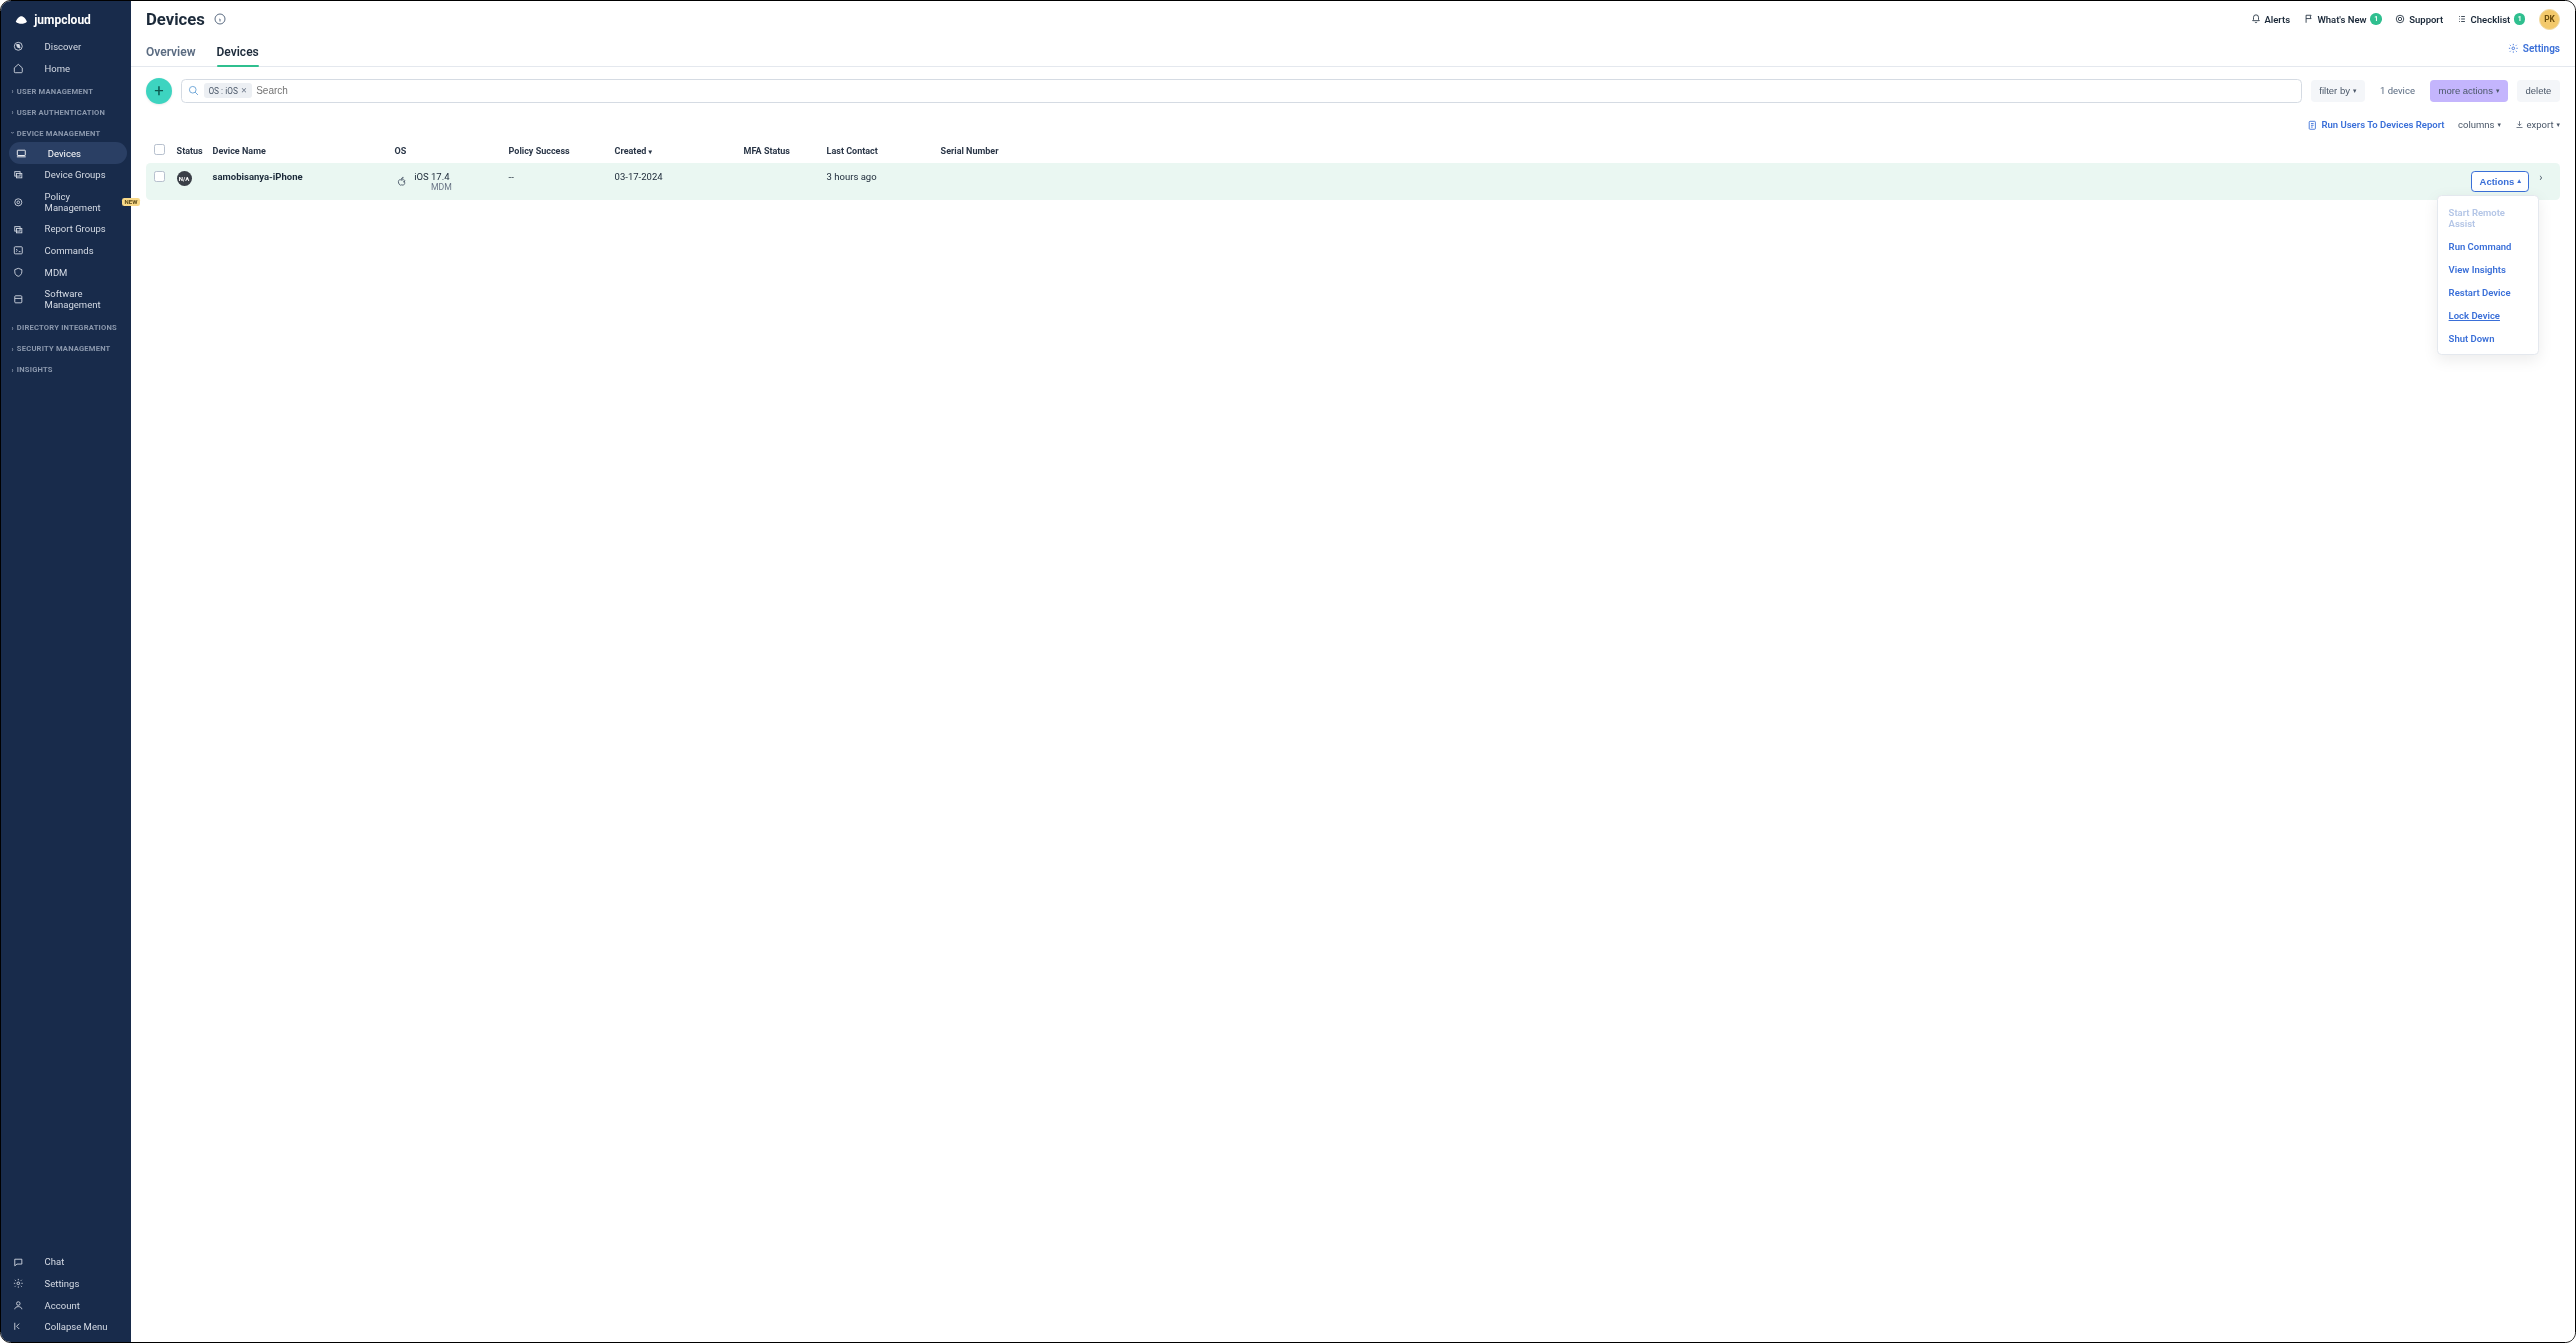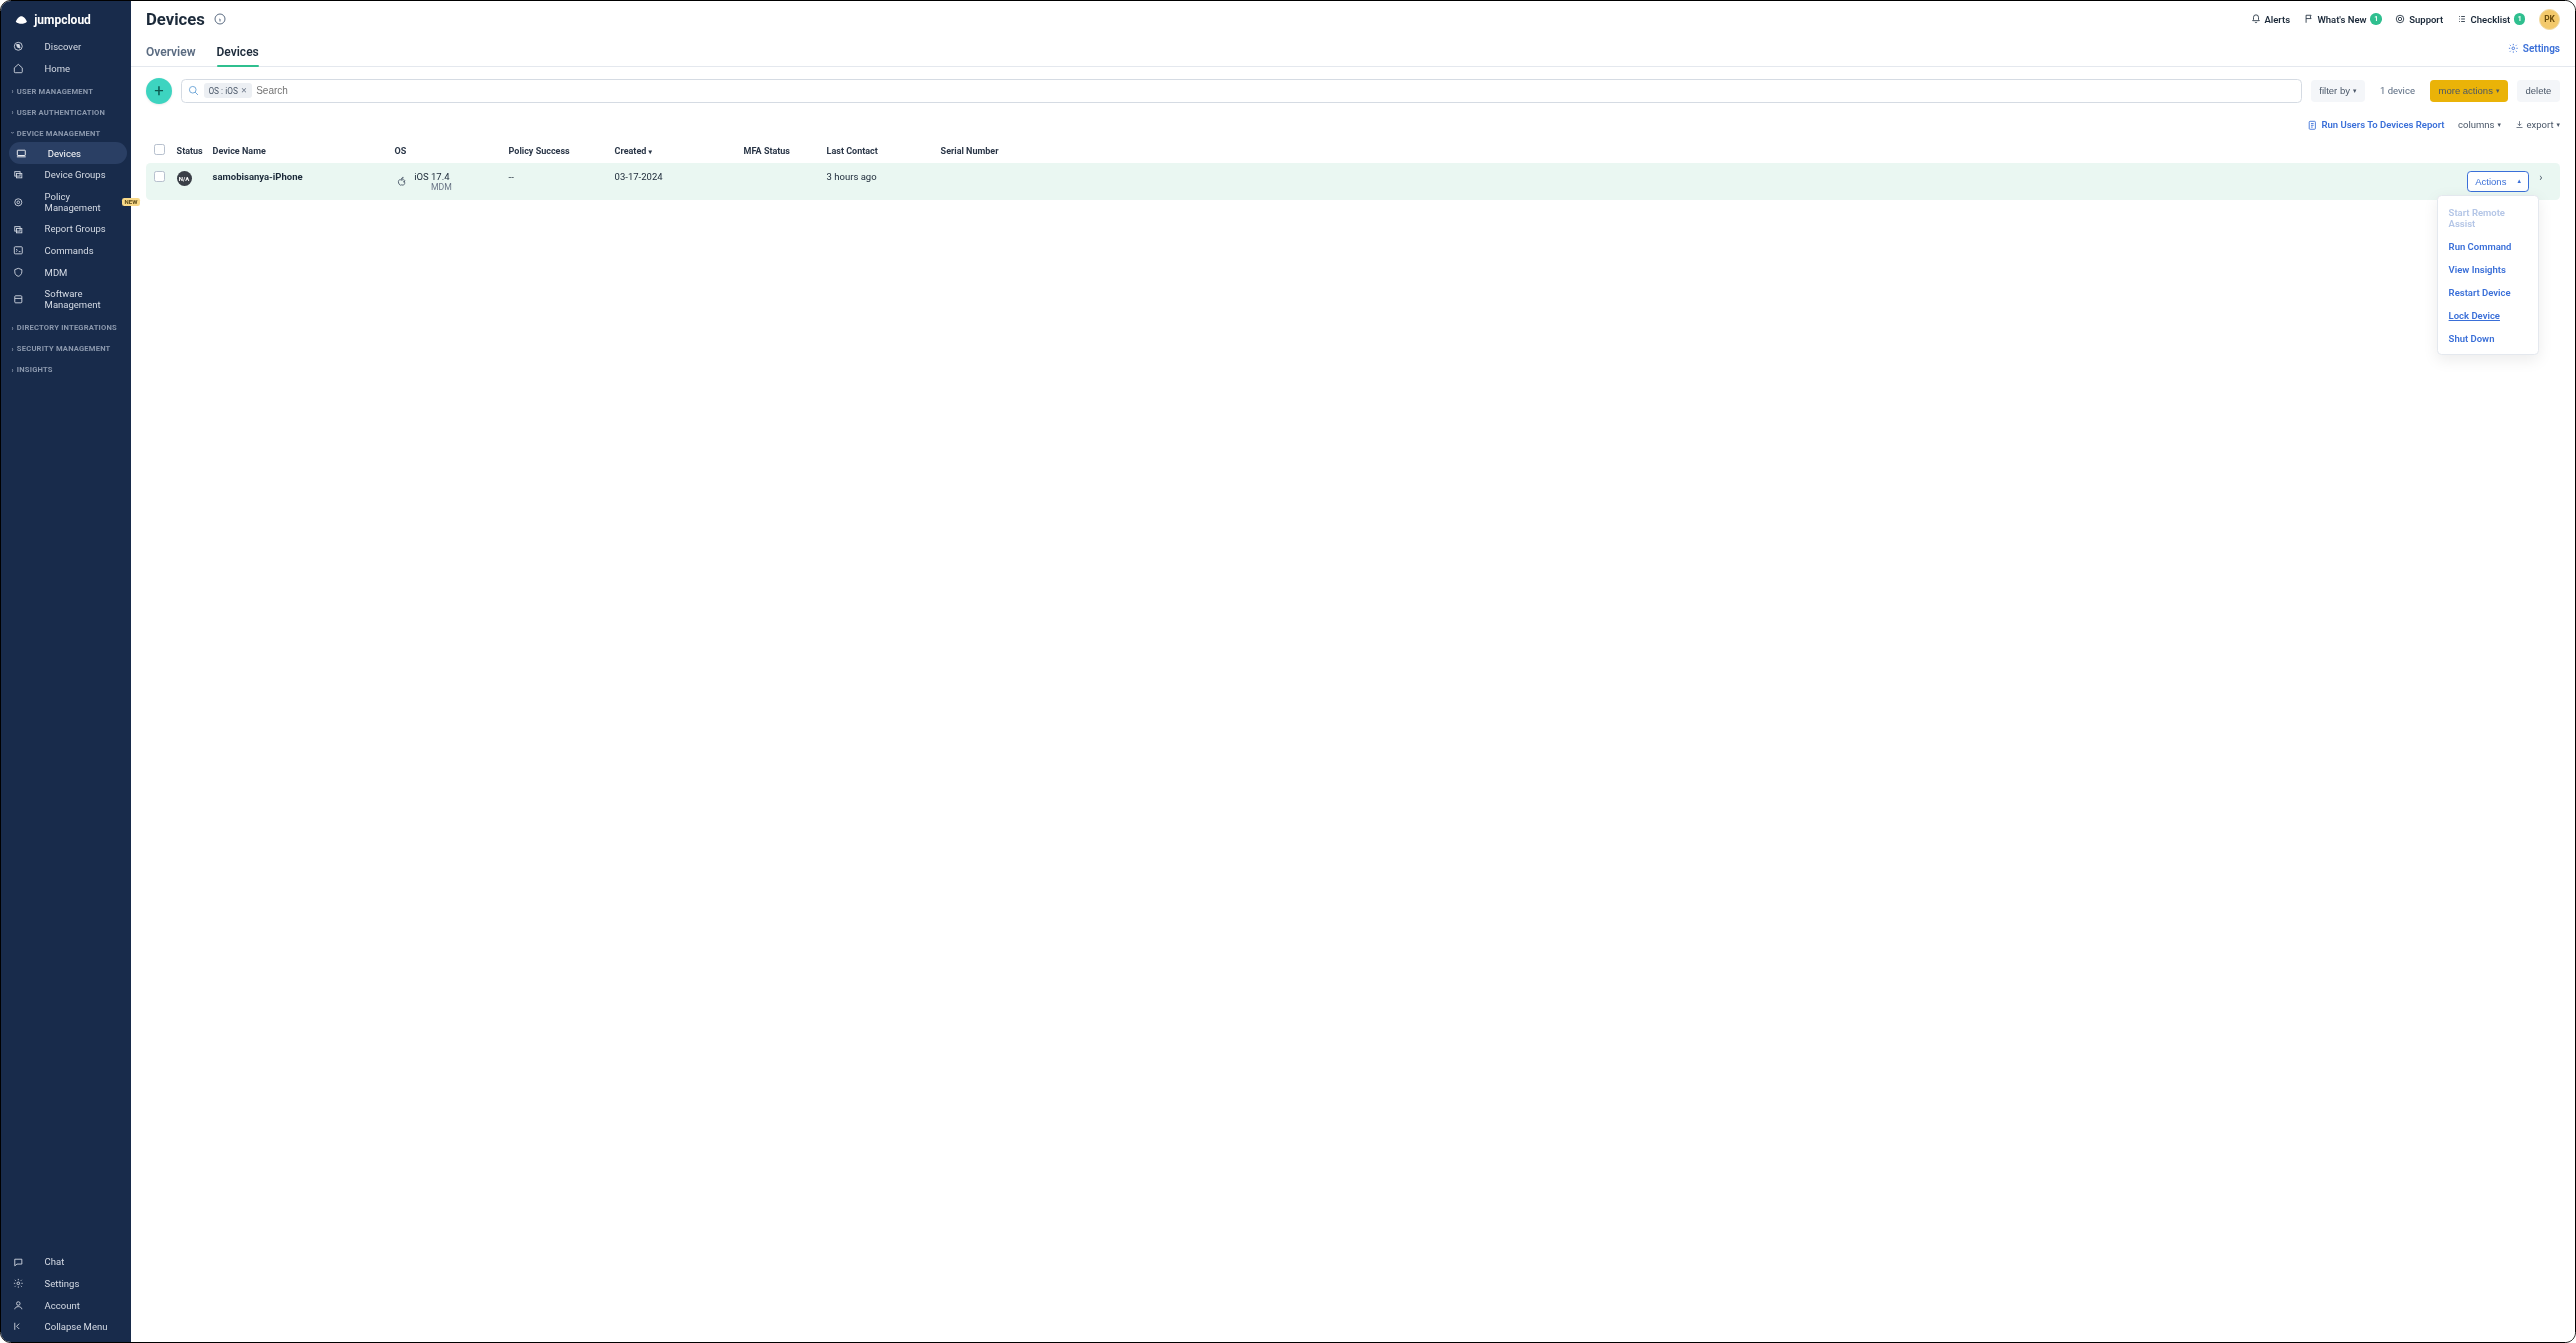--- a/index.html
+++ b/index.html
@@ -36,21 +36,21 @@
 .tabbar-right { margin-left: auto; display: flex; align-items: center; gap: 4.5px; color: #3a6fd8; font-size: 10px; font-weight: 600; cursor: pointer; padding-bottom: 7.6px; }
 .tabbar-right svg { width: 10.6px; height: 10.6px; }
 
 .toolbar { display: flex; align-items: center; padding: 10.6px 15px 7.6px; gap: 9px; }
 .add-btn { width: 26px; height: 26px; border-radius: 50%; background: #3dd4c0; display: flex; align-items: center; justify-content: center; color: #0b5a50; cursor: pointer; font-size: 16.7px; font-weight: 400; box-shadow: 0 0.8px 2.3px rgba(0,0,0,0.1); }
 .search-wrap { flex: 1; display: flex; align-items: center; border: 0.8px solid #d5dbe3; border-radius: 4.5px; padding: 0 6px; height: 24px; gap: 4.5px; }
 .search-icon { color: #6fa7d8; }
 .chip { background: #eceff3; border-radius: 3px; padding: 2.3px 4.5px; font-size: 8.3px; color: #4a5768; display: flex; align-items: center; gap: 3px; }
 .chip .x { font-size: 7.6px; cursor: pointer; color: #6b7687; }
 .search-input { border: none; outline: none; flex: 1; font-size: 10px; color: #4a5768; background: transparent; }
-.btn { border: 0.8px solid transparent; background: #eab308; color: #4a5768; padding: 4.5px 7.6px; border-radius: 3.8px; font-size: 9.5px; cursor: pointer; display: inline-flex; align-items: center; gap: 3px; }
+.btn { border: 0.8px solid transparent; background: #c4b5fd; color: #4a5768; padding: 4.5px 7.6px; border-radius: 3.8px; font-size: 9.5px; cursor: pointer; display: inline-flex; align-items: center; gap: 3px; }
 .btn.light { background: #f4f6f9; }
 .device-count { font-size: 9.5px; color: #5a6b81; padding: 0 6px; }
 
 .subbar { display: flex; align-items: center; justify-content: flex-end; padding: 0 15px 7.6px; gap: 13.6px; font-size: 9.5px; margin-top: 8px; }
 .link-blue { color: #3a6fd8; font-weight: 600; display: flex; align-items: center; gap: 3.8px; cursor: pointer; }
 .sub-link { color: #4a5768; display: flex; align-items: center; gap: 3px; cursor: pointer; }
 .caret-down { font-size: 6.8px; }
 
 
 .table-wrap { padding: 0 15px; }
@@ -68,21 +68,21 @@
 .col-expand { width: 23px; text-align: center; }
 .checkbox { width: 11.4px; height: 11.4px; border: 1.1px solid #b7c0ce; border-radius: 2.3px; display: inline-block; cursor: pointer; background: #fff; }
 
 .row { display: flex; align-items: flex-start; padding: 7.6px 7.6px; background: #eaf7f2; border-radius: 4.5px; font-size: 9.5px; position: relative; }
 .row .dev-name { font-weight: 700; color: #1c2a3a; }
 .status-dot { width: 15px; height: 15px; border-radius: 50%; background: #3a3f47; color: #fff; font-size: 6px; font-weight: 700; display: inline-flex; align-items: center; justify-content: center; }
 .os-cell { display: flex; align-items: center; gap: 6px; }
 .os-cell svg { width: 13.6px; height: 13.6px; color: #4a5768; }
 .os-lines { display: flex; flex-direction: column; line-height: 1.2; }
 .os-sub { color: #6b7687; font-size: 8.7px; margin-left: 16.7px; }
-.actions-btn { border: 1.1px solid #3a6fd8; color: #3a6fd8; background: #fff; padding: 3.8px 7.6px; border-radius: 3.8px; font-size: 9.5px; font-weight: 400; display: inline-flex; align-items: center; gap: 11px; cursor: pointer; }
+.actions-btn { border: 1.1px solid #3a6fd8; color: #3a6fd8; background: #fff; padding: 3.8px 7.6px; border-radius: 3.8px; font-size: 9.5px; font-weight: 700; display: inline-flex; align-items: center; gap: 3px; cursor: pointer; }
 .expand-chevron { color: #4a5768; cursor: pointer; font-size: 10.6px; }
 
 
 .dropdown { position: absolute; right: 21px; top: 32px; background: #fff; border: 0.8px solid #e4e8ee; border-radius: 4.5px; box-shadow: 0 4.5px 15px rgba(0,0,0,0.08); padding: 4.5px 0; width: 102px; z-index: 10; }
 .dropdown-item { padding: 6px 10.6px; font-size: 9.5px; color: #3a6fd8; font-weight: 600; cursor: pointer; }
 .dropdown-item.disabled { color: #b3c5e6; cursor: default; }
 .dropdown-item.hover { text-decoration: underline; }
 
 svg { display: block; }
 </style>

